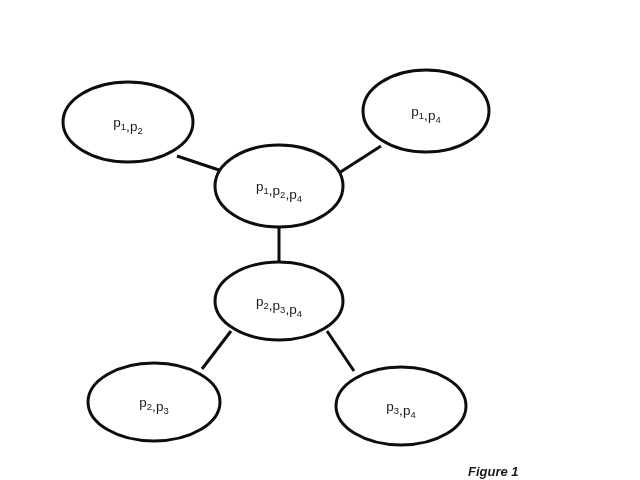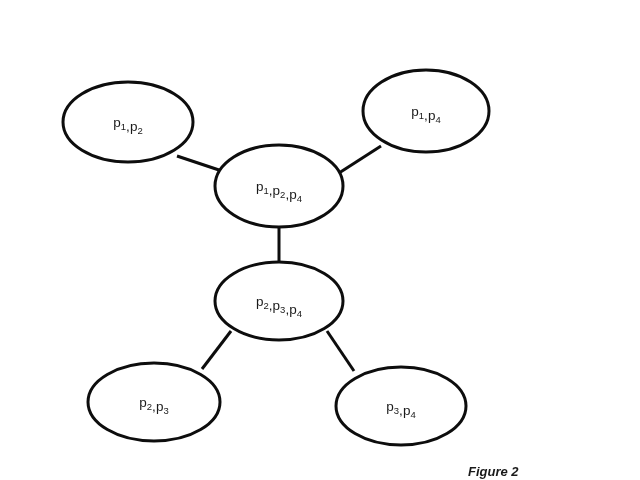--- a/index.html
+++ b/index.html
@@ -94,14 +94,14 @@
           <ellipse class="node-ellipse" cx="154" cy="362" rx="66" ry="39"></ellipse>
           <text class="node-label" x="154" y="363"><tspan>p</tspan><tspan class="sub" dy="4">2</tspan><tspan dy="-4"></tspan><tspan>,</tspan><tspan>p</tspan><tspan class="sub" dy="4">3</tspan><tspan dy="-4"></tspan></text>
         </g>
         <g>
           <ellipse class="node-ellipse" cx="401" cy="366" rx="65" ry="39"></ellipse>
           <text class="node-label" x="401" y="367"><tspan>p</tspan><tspan class="sub" dy="4">3</tspan><tspan dy="-4"></tspan><tspan>,</tspan><tspan>p</tspan><tspan class="sub" dy="4">4</tspan><tspan dy="-4"></tspan></text>
         </g>
       </g>
   </svg>
 
-  <div class="figure-caption">Figure 2</div>
+  <div class="figure-caption">Figure 1</div>
 </div>
 
 </body></html>

